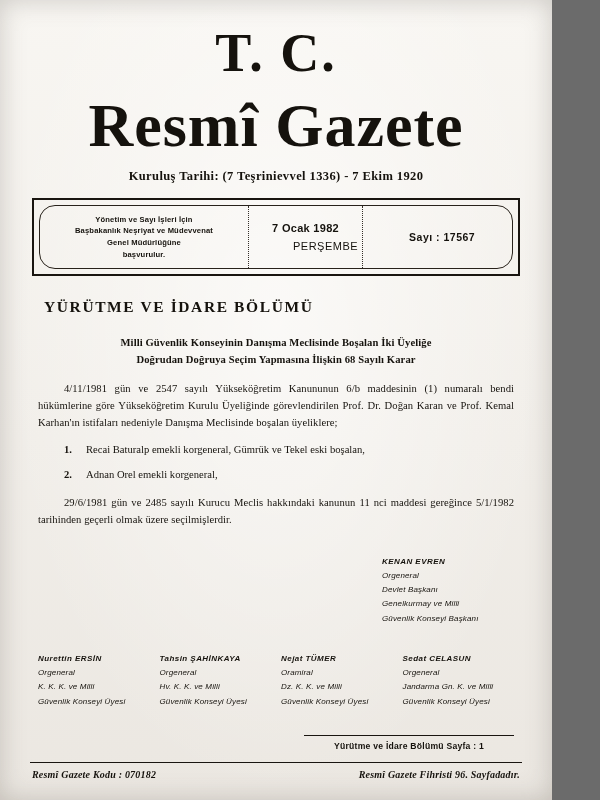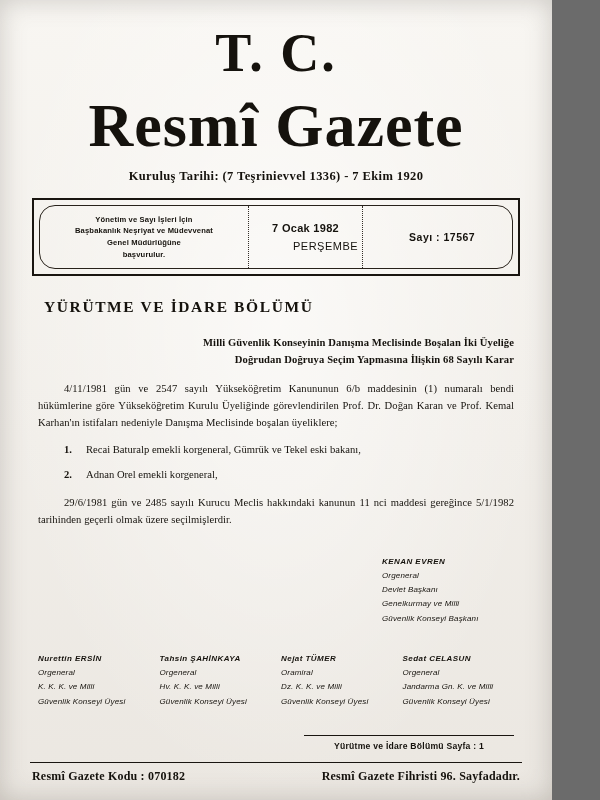--- a/index.html
+++ b/index.html
@@ -119,21 +119,21 @@
   .decree {
     margin: 18px 38px 0 38px;
   }
   .decree-title {
     text-align: center;
     font-size: 16px;
     font-weight: 700;
     letter-spacing: 0.3px;
   }
   .decree-sub {
-    text-align: right;
+    text-align: center;
     font-size: 10.6px;
     font-weight: 700;
     line-height: 1.62;
     margin-top: 9px;
     letter-spacing: 0.1px;
   }
   .body-p {
     font-size: 10.6px;
     line-height: 1.62;
     margin-top: 11px;
@@ -193,22 +193,23 @@
   }
   .bottom-rule {
     margin: 11px 30px 0 30px;
     border-top: 1.6px solid #1b1712;
   }
   .bottom-row {
     margin: 6px 32px 0 32px;
     display: flex;
     justify-content: space-between;
     align-items: baseline;
-    font-size: 12px;
-    font-weight: 700;
+    font-size: 10px;
+    font-weight: 700;
+    font-style: italic;
     letter-spacing: 0.2px;
   }
 </style>
 </head>
 <body>
 
 <div class="page">
   <div class="paper-tone"></div>
 
   <div class="content">
@@ -240,21 +241,21 @@
       <div class="decree-sub">
         <div>Milli Güvenlik Konseyinin Danışma Meclisinde Boşalan İki Üyeliğe</div>
         <div>Doğrudan Doğruya Seçim Yapmasına İlişkin 68 Sayılı Karar</div>
       </div>
 
       <div class="body-p">4/11/1981 gün ve 2547 sayılı Yükseköğretim Kanununun 6/b maddesinin (1) numaralı bendi hükümlerine göre Yükseköğretim Kurulu Üyeliğinde görevlendirilen Prof. Dr. Doğan Karan ve Prof. Kemal Karhan'ın istifaları nedeniyle Danışma Meclisinde boşalan üyeliklere;</div>
 
       <div class="item-list">
         <div class="item">
           <span class="item-num">1.</span>
-          <span class="item-text">Recai Baturalp emekli korgeneral, Gümrük ve Tekel eski bakanı,</span>
+          <span class="item-text">Recai Baturalp emekli korgeneral, Gümrük ve Tekel eski boşalan,</span>
         </div>
         <div class="item">
           <span class="item-num">2.</span>
           <span class="item-text">Adnan Orel emekli korgeneral,</span>
         </div>
       </div>
 
       <div class="body-p">29/6/1981 gün ve 2485 sayılı Kurucu Meclis hakkındaki kanunun 11 nci maddesi gereğince 5/1/1982 tarihinden geçerli olmak üzere seçilmişlerdir.</div>
     </div>
 

